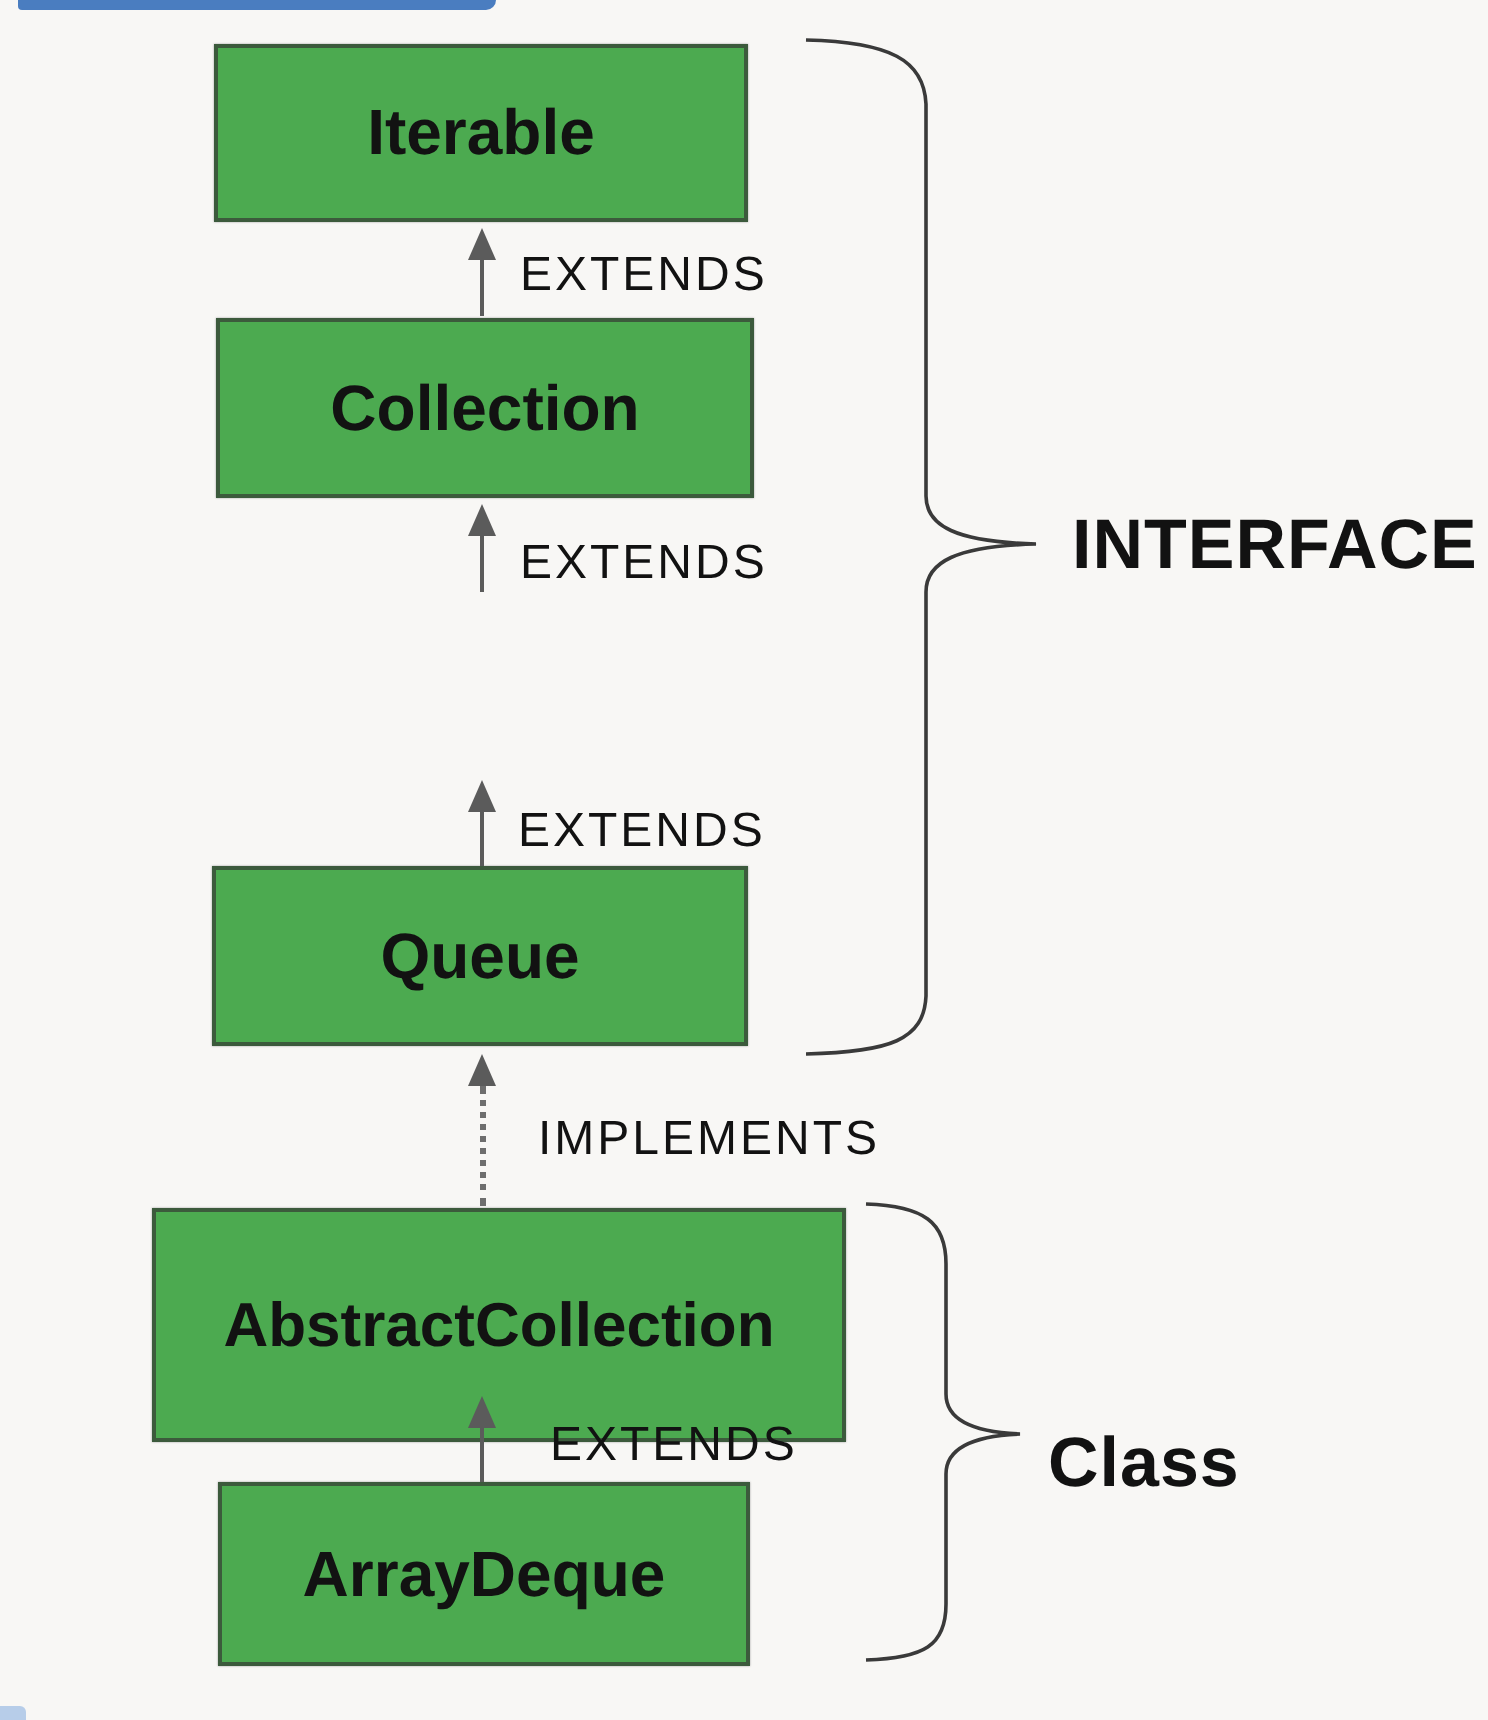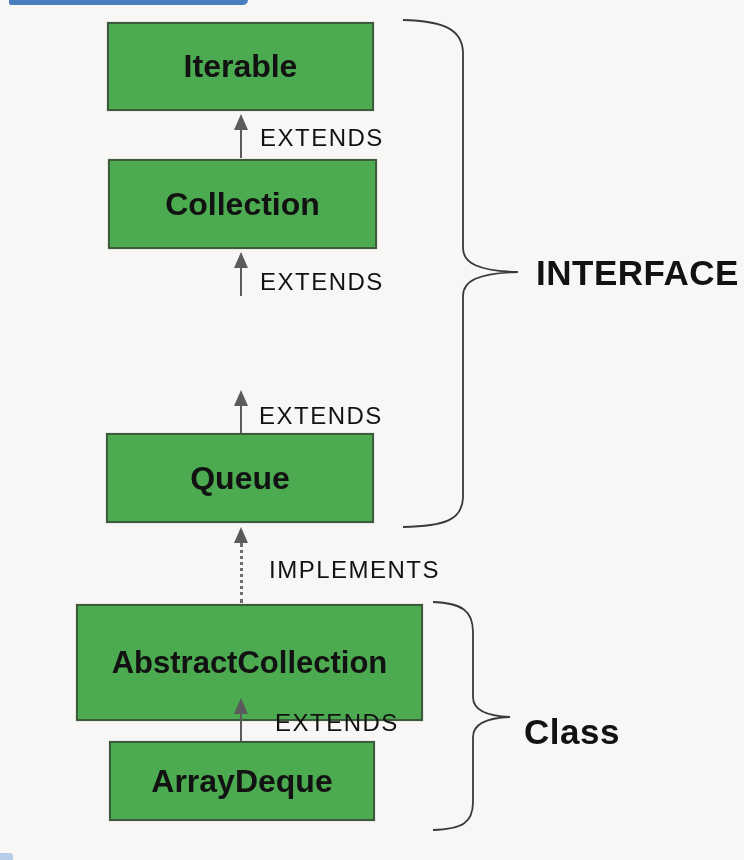--- a/index.html
+++ b/index.html
@@ -24,21 +24,21 @@
     border:2px solid var(--node-border);
     color:var(--text);font-weight:bold;font-size:32px;
     box-sizing:border-box;
     box-shadow:0 0 1px rgba(0,0,0,.35);
   }
   #node-iterable          {left:107px;top:22px; width:267px;height:89px;}
   #node-collection        {left:108px;top:159px;width:269px;height:90px;}
   #node-queue             {left:107px;top:296px;width:268px;height:91px;}
   #node-deque             {left:106px;top:433px;width:268px;height:90px;}
   #node-abstractcollection{left:76px; top:604px;width:347px;height:117px;font-size:31px;}
-  #node-arraydeque        {left:109px;top:741px;width:266px;height:80px;}
+  #node-arraydeque        {left:109px;top:741px;width:266px;height:92px;}
 
   .arrow{position:absolute;width:16px;}
   .arrow .head{
     width:0;height:0;margin:0 auto;
     border-left:7px solid transparent;border-right:7px solid transparent;
     border-bottom:16px solid var(--arrow);
   }
   .arrow .stem{width:2px;margin:0 auto;background:var(--arrow);}
   .arrow .stem.dotted{width:0;background:none;border-left:3px dotted #6e6e6e;}
   #arrow-1{left:233px;top:114px;} #arrow-1 .stem{height:28px;}

